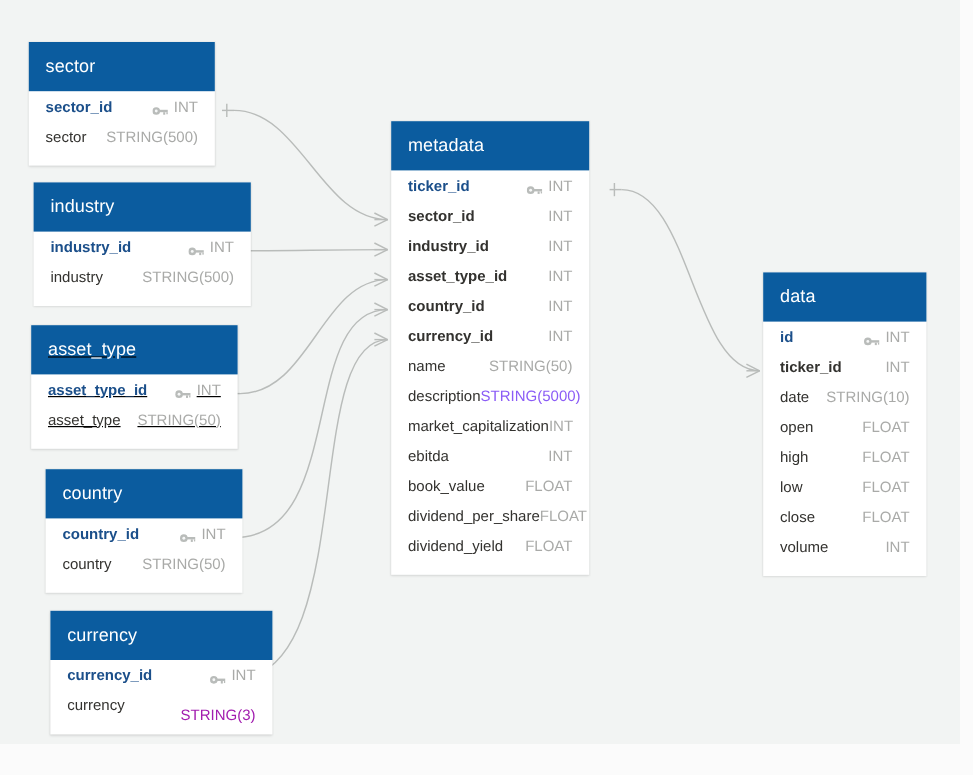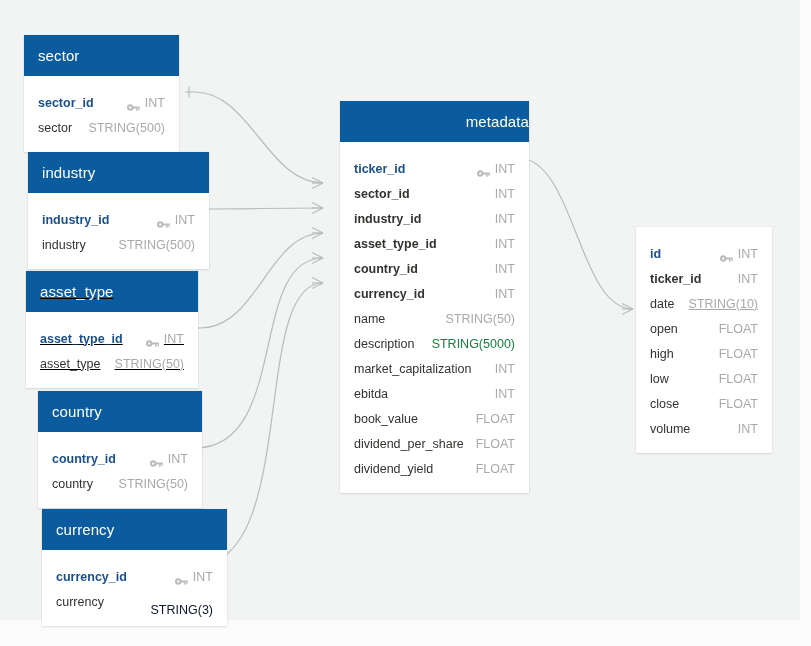--- a/index.html
+++ b/index.html
@@ -37,21 +37,21 @@
   }
   .table-header {
     background: #0b5c9f;
     color: #ffffff;
     font-size: 15px;
     line-height: 15px;
     padding: 13px 0 13px 14px;
     letter-spacing: 0.1px;
   }
   .table-body {
-    padding: 14px 0 12px 0;
+    padding: 0 0 12px 0;
   }
   .col-row {
     display: flex;
     align-items: center;
     justify-content: space-between;
     padding: 0 14px 0 14px;
     height: 25px;
     box-sizing: border-box;
     white-space: nowrap;
   }
@@ -267,26 +267,26 @@
                 <rect x="5.6" y="3.5" width="7.2" height="2" fill="#b9bcba"></rect>
                 <rect x="9.0" y="5.5" width="1.7" height="2.1" fill="#b9bcba"></rect>
                 <rect x="11.6" y="5.5" width="1.2" height="1.7" fill="#b9bcba"></rect>
               </svg></span>
             <span class="col-type" style="color: rgb(169, 170, 168);">INT</span>
           </span>
         </div>
         <div class="col-row">
           <span class="col-name ">currency</span>
           <span class="col-right">
-            <span class="col-type" style="color: #0f172a; margin-top: 17px;">STRING(3)</span>
-          </span>
-        </div>
-      </div>
-    </div>
-    <div class="table-card" style="left: 340px; top: 101px; width: 189px; text-align: right;">
+            <span class="col-type" style="color: #a21caf; margin-top: 17px;">STRING(3)</span>
+          </span>
+        </div>
+      </div>
+    </div>
+    <div class="table-card" style="left: 326px; top: 101px; width: 165px;">
       <div class="table-header" style="background: rgb(11, 92, 159);">metadata</div>
       <div class="table-body">
         <div class="col-row">
           <span class="col-name pk">ticker_id</span>
           <span class="col-right">
             <span class="key-icon"><svg width="13" height="9" viewBox="0 0 13 9">
                 <circle cx="3.2" cy="4.5" r="3.2" fill="#b9bcba"></circle>
                 <circle cx="3.2" cy="4.5" r="1.2" fill="#f6f7f7"></circle>
                 <rect x="5.6" y="3.5" width="7.2" height="2" fill="#b9bcba"></rect>
                 <rect x="9.0" y="5.5" width="1.7" height="2.1" fill="#b9bcba"></rect>
@@ -327,21 +327,21 @@
         </div>
         <div class="col-row">
           <span class="col-name ">name</span>
           <span class="col-right">
             <span class="col-type" style="color: rgb(169, 170, 168);">STRING(50)</span>
           </span>
         </div>
         <div class="col-row">
           <span class="col-name ">description</span>
           <span class="col-right">
-            <span class="col-type" style="color: #15803d;">STRING(5000)</span>
+            <span class="col-type" style="color: #8b5cf6;">STRING(5000)</span>
           </span>
         </div>
         <div class="col-row">
           <span class="col-name ">market_capitalization</span>
           <span class="col-right">
             <span class="col-type" style="color: rgb(169, 170, 168);">INT</span>
           </span>
         </div>
         <div class="col-row">
           <span class="col-name ">ebitda</span>
@@ -363,20 +363,21 @@
         </div>
         <div class="col-row">
           <span class="col-name ">dividend_yield</span>
           <span class="col-right">
             <span class="col-type" style="color: rgb(169, 170, 168);">FLOAT</span>
           </span>
         </div>
       </div>
     </div>
     <div class="table-card" style="left: 636px; top: 227px; width: 136px;">
+      <div class="table-header" style="background: rgb(11, 92, 159);">data</div>
       <div class="table-body">
         <div class="col-row">
           <span class="col-name pk">id</span>
           <span class="col-right">
             <span class="key-icon"><svg width="13" height="9" viewBox="0 0 13 9">
                 <circle cx="3.2" cy="4.5" r="3.2" fill="#b9bcba"></circle>
                 <circle cx="3.2" cy="4.5" r="1.2" fill="#f6f7f7"></circle>
                 <rect x="5.6" y="3.5" width="7.2" height="2" fill="#b9bcba"></rect>
                 <rect x="9.0" y="5.5" width="1.7" height="2.1" fill="#b9bcba"></rect>
                 <rect x="11.6" y="5.5" width="1.2" height="1.7" fill="#b9bcba"></rect>
@@ -386,21 +387,21 @@
         </div>
         <div class="col-row">
           <span class="col-name fk">ticker_id</span>
           <span class="col-right">
             <span class="col-type" style="color: rgb(169, 170, 168);">INT</span>
           </span>
         </div>
         <div class="col-row">
           <span class="col-name ">date</span>
           <span class="col-right">
-            <span class="col-type" style="color: rgb(169, 170, 168); text-decoration: underline;">STRING(10)</span>
+            <span class="col-type" style="color: rgb(169, 170, 168);">STRING(10)</span>
           </span>
         </div>
         <div class="col-row">
           <span class="col-name ">open</span>
           <span class="col-right">
             <span class="col-type" style="color: rgb(169, 170, 168);">FLOAT</span>
           </span>
         </div>
         <div class="col-row">
           <span class="col-name ">high</span>

